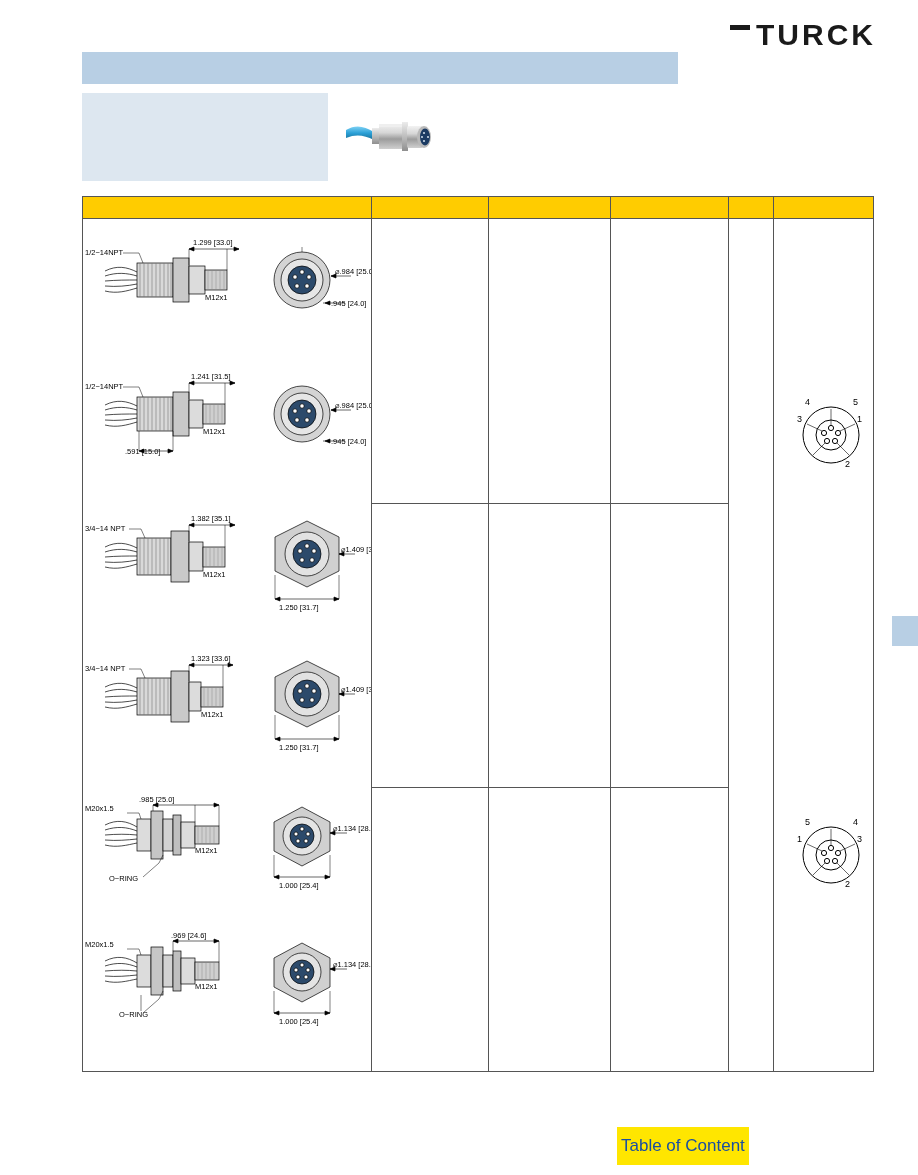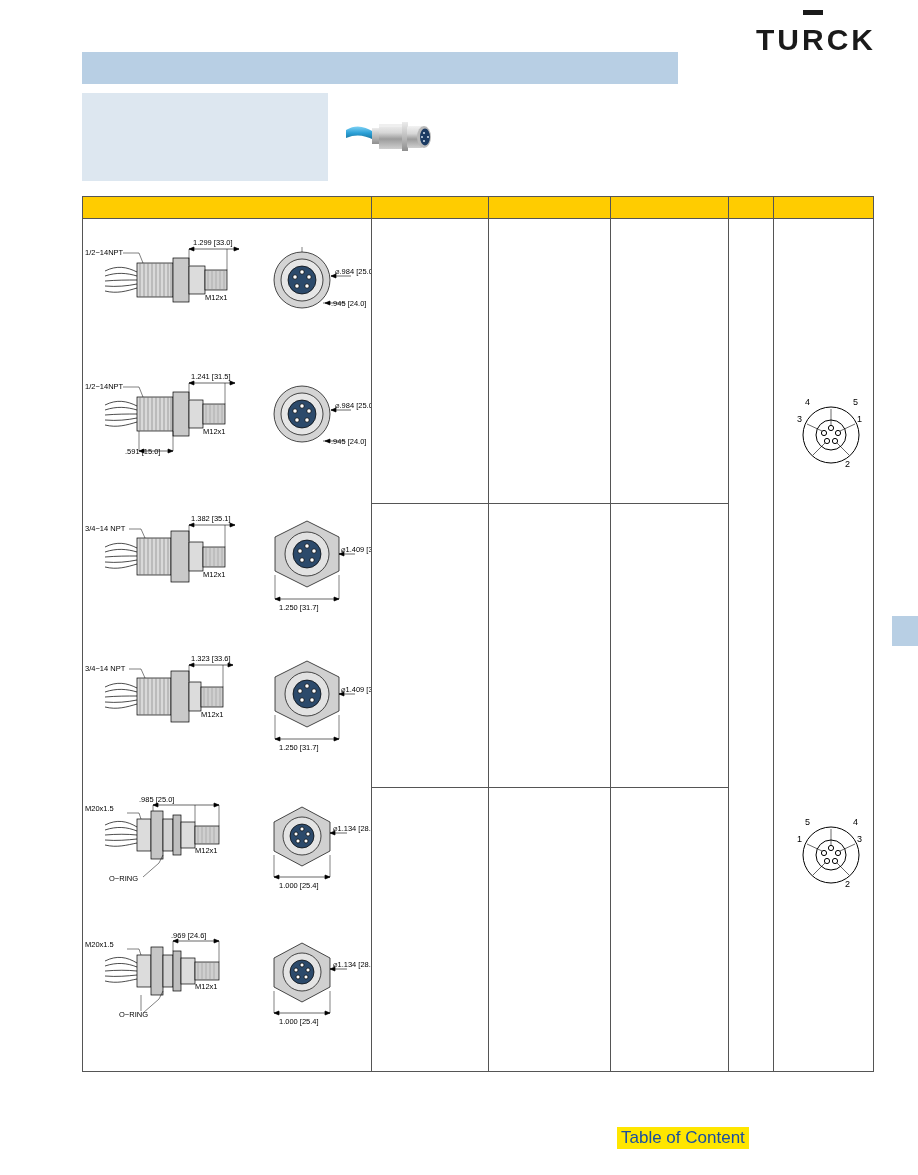--- a/index.html
+++ b/index.html
@@ -21,21 +21,20 @@
     position: absolute;
     top: 18px;
     right: 42px;
     font-family: "Liberation Sans", sans-serif;
     font-weight: bold;
     font-size: 30px;
     letter-spacing: 3px;
     color: #1a1a1a;
     display: flex;
     align-items: center;
-    flex-direction: column;
   }
   .logo .bar {
     display: inline-block;
     width: 20px;
     height: 5px;
     background: #1a1a1a;
     margin-right: 6px;
     position: relative;
     top: -8px;
   }
@@ -126,21 +125,21 @@
   }
 
   
   .toc {
     position: absolute;
     left: 617px;
     top: 1127px;
     background: #ffe600;
     font-size: 17px;
     color: #1a4fa0;
-    padding: 1px 4px;
+    padding: 9px 4px;
   }
 
   svg { display: block; }
   text { font-family: "Liberation Sans", sans-serif; }
 </style>
 </head>
 <body>
 
 <div class="logo">
   <span class="bar"></span>

